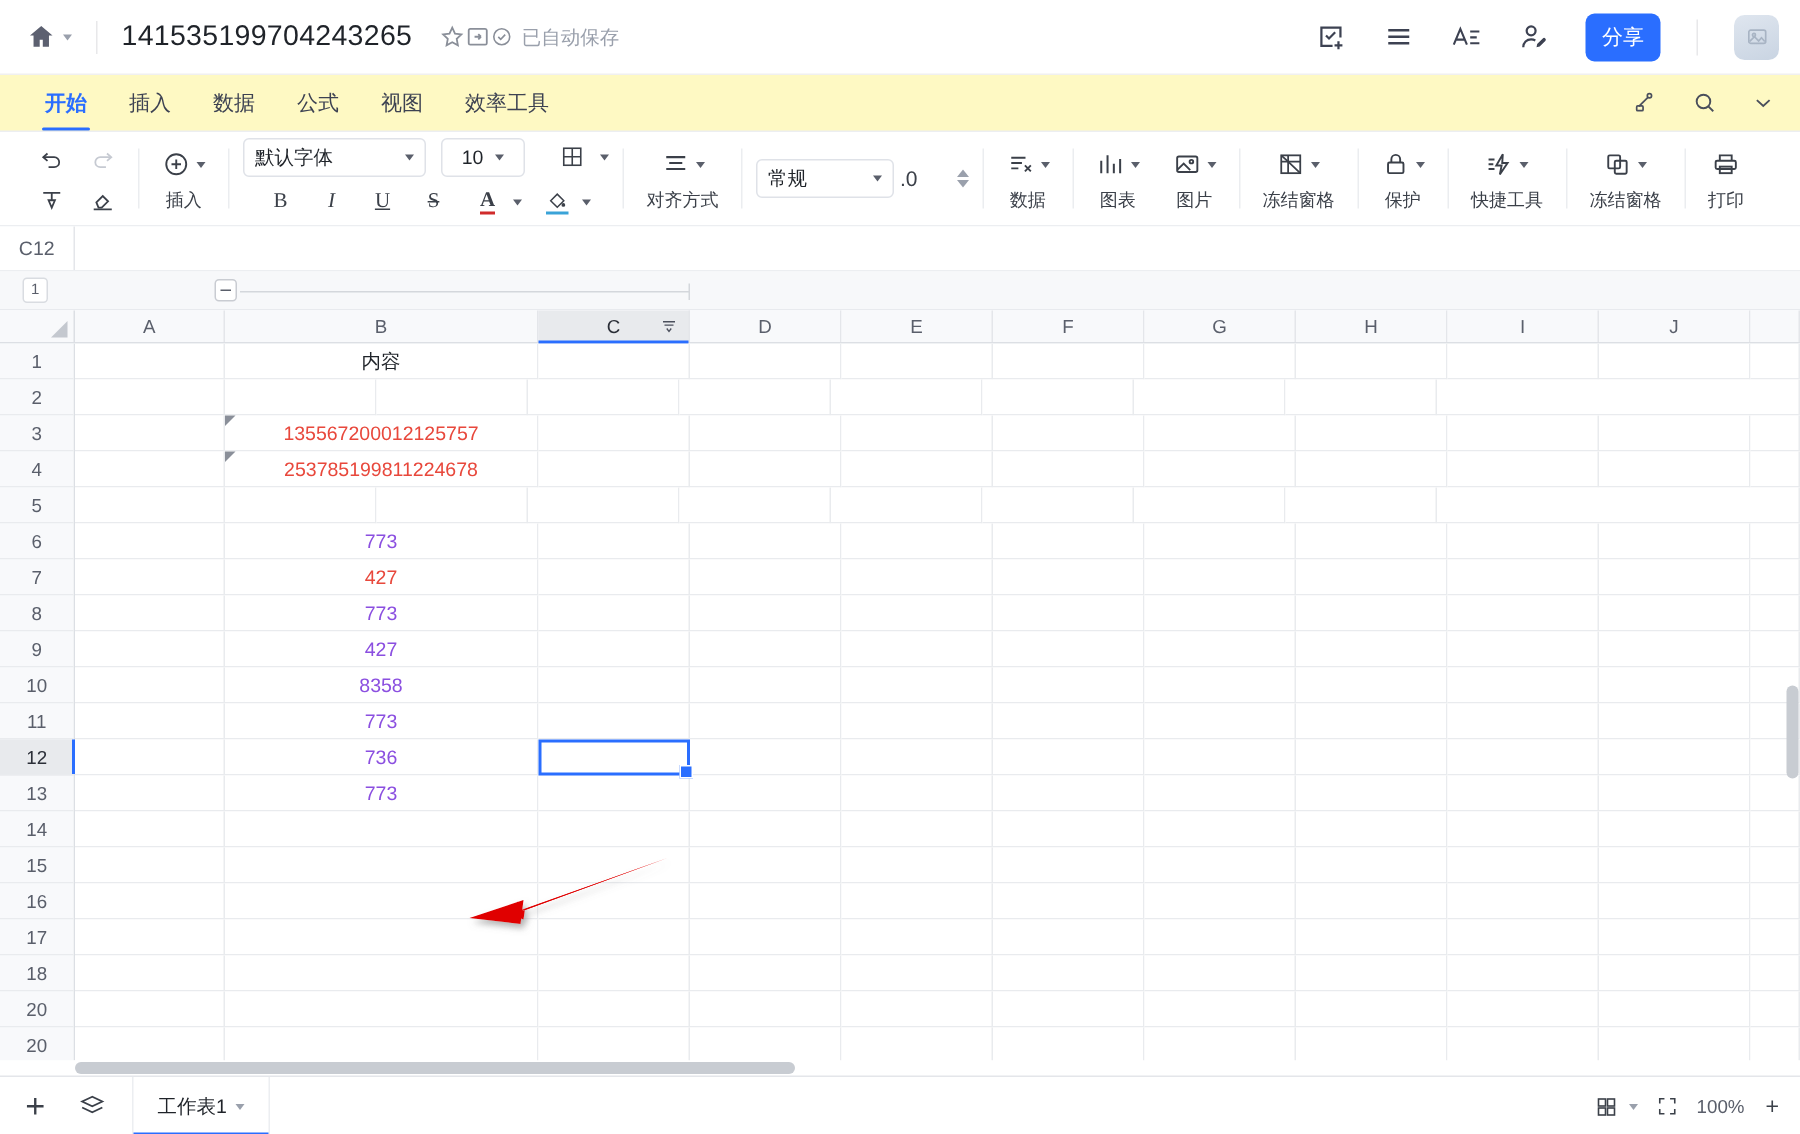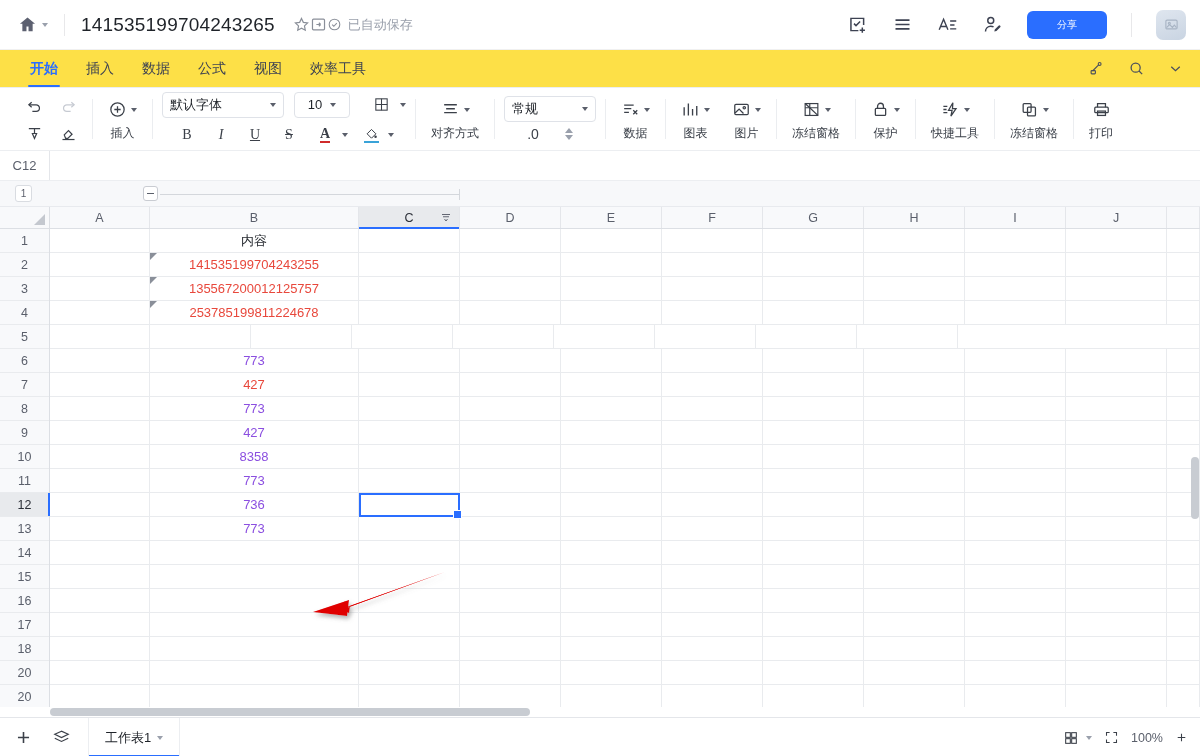--- a/index.html
+++ b/index.html
@@ -27,36 +27,36 @@
     font-size: 19px; color: #1f2329; letter-spacing: .2px;
     white-space: nowrap; cursor: text;
   }
   .title-icons { display: flex; align-items: center; gap: 0; margin-left: 18px; }
   .ti { width: 17px; height: 17px; color: #8a8f99; cursor: pointer; }
   .autosave { display: flex; align-items: center; gap: 6px; color: #9aa0ac; font-size: 13px; }
   .spacer { flex: 1; }
   .right-icons { display: flex; align-items: center; gap: 24px; }
   .ri { width: 21px; height: 21px; color: #3d4252; cursor: pointer; }
   .share-btn {
-    background: #2a6eff; color: #fff; font-size: 10px;
-    border-radius: 6px; padding: 7px 30px; cursor: pointer; border: none;
+    background: #2a6eff; color: #fff; font-size: 14px;
+    border-radius: 6px; padding: 7px 11px; cursor: pointer; border: none;
     font-family: inherit;
   }
   .vsep2 { width: 1px; height: 24px; background: #e8e8ea; }
   .avatar {
     width: 30px; height: 30px; border-radius: 7px;
     background: linear-gradient(160deg,#dfe6ef,#c9d4e2);
     display: flex; align-items: center; justify-content: center;
     cursor: pointer;
   }
 
   
   .menubar {
     height: 38px; display: flex; align-items: stretch;
-    padding: 0 16px; background: #fde047; border-bottom: 1px solid #eceef1;
+    padding: 0 16px; background: #fef9c3; border-bottom: 1px solid #eceef1;
   }
   .mtab {
     position: relative; display: flex; align-items: center;
     padding: 0 14px; font-size: 14px; color: #3d4252; cursor: pointer;
   }
   .mtab.active { color: #2a6eff; font-weight: 700; }
   .mtab.active::after {
     content: ''; position: absolute; left: 12px; right: 12px; bottom: 0;
     height: 2.5px; background: #2a6eff; border-radius: 2px;
   }
@@ -87,21 +87,21 @@
   .dcaret { width: 0; height: 0; border-left: 3.5px solid transparent;
             border-right: 3.5px solid transparent; border-top: 4px solid #5a5f6b; }
   .select-box {
     border: 1px solid #dfe2e8; border-radius: 4px; height: 26px;
     display: flex; align-items: center; justify-content: space-between;
     padding: 0 7px; font-size: 13px; color: #1f2329; cursor: pointer; background:#fff;
   }
   .font-sel { width: 122px; }
   .size-sel { width: 56px; justify-content: center; gap: 8px; }
   .fmt-sel { width: 92px; }
-  .fmt-row { display:flex; flex-direction:column; align-items:center; gap:4px; }
+  .fmt-row { display:flex; flex-direction:row; align-items:center; gap:4px; }
   .deci { display: flex; align-items: center; gap: 26px; font-size: 14px; color: #3b4049; }
   .stepper { display: flex; flex-direction: column; gap: 2px; color:#9aa0ac; }
   .stepper div { width: 0; height: 0; border-left: 4px solid transparent;
                  border-right: 4px solid transparent; }
   .st-up { border-bottom: 5px solid #9aa0ac; }
   .st-dn { border-top: 5px solid #9aa0ac; }
   .fmt-btn { width: 26px; height: 24px; display:flex; align-items:center;
              justify-content:center; font-size:14px; color:#3b4049; cursor:pointer; }
   .under-a { border-bottom: 2.5px solid #d02b2b; padding-bottom: 0px; line-height:1; }
   .under-fill { border-bottom: 2.5px solid #3aa3d8; padding-bottom: 0px; line-height:1; }
@@ -621,21 +621,20 @@
             <div class="gc" style="width: 101px;"></div>
             <div class="gc" style="width: 101px;"></div>
             <div class="gc" style="width: 101px;"></div>
             <div class="gc" style="width: 101px;"></div>
             <div class="gc" style="width: 101px;"></div>
             <div class="gc" style="width: 101px;"></div>
             <div class="gc" style="flex: 1 1 0%;"></div>
           </div>
           <div class="grow">
             <div class="gc" style="width: 100px;"></div>
-            <div class="gc center cmt" style="width: 209px; color: rgb(232, 72, 60);">141535199704243255</div>
             <div class="gc" style="width: 101px;"></div>
             <div class="gc" style="width: 101px;"></div>
             <div class="gc" style="width: 101px;"></div>
             <div class="gc" style="width: 101px;"></div>
             <div class="gc" style="width: 101px;"></div>
             <div class="gc" style="width: 101px;"></div>
             <div class="gc" style="width: 101px;"></div>
             <div class="gc" style="width: 101px;"></div>
             <div class="gc" style="flex: 1 1 0%;"></div>
           </div>

